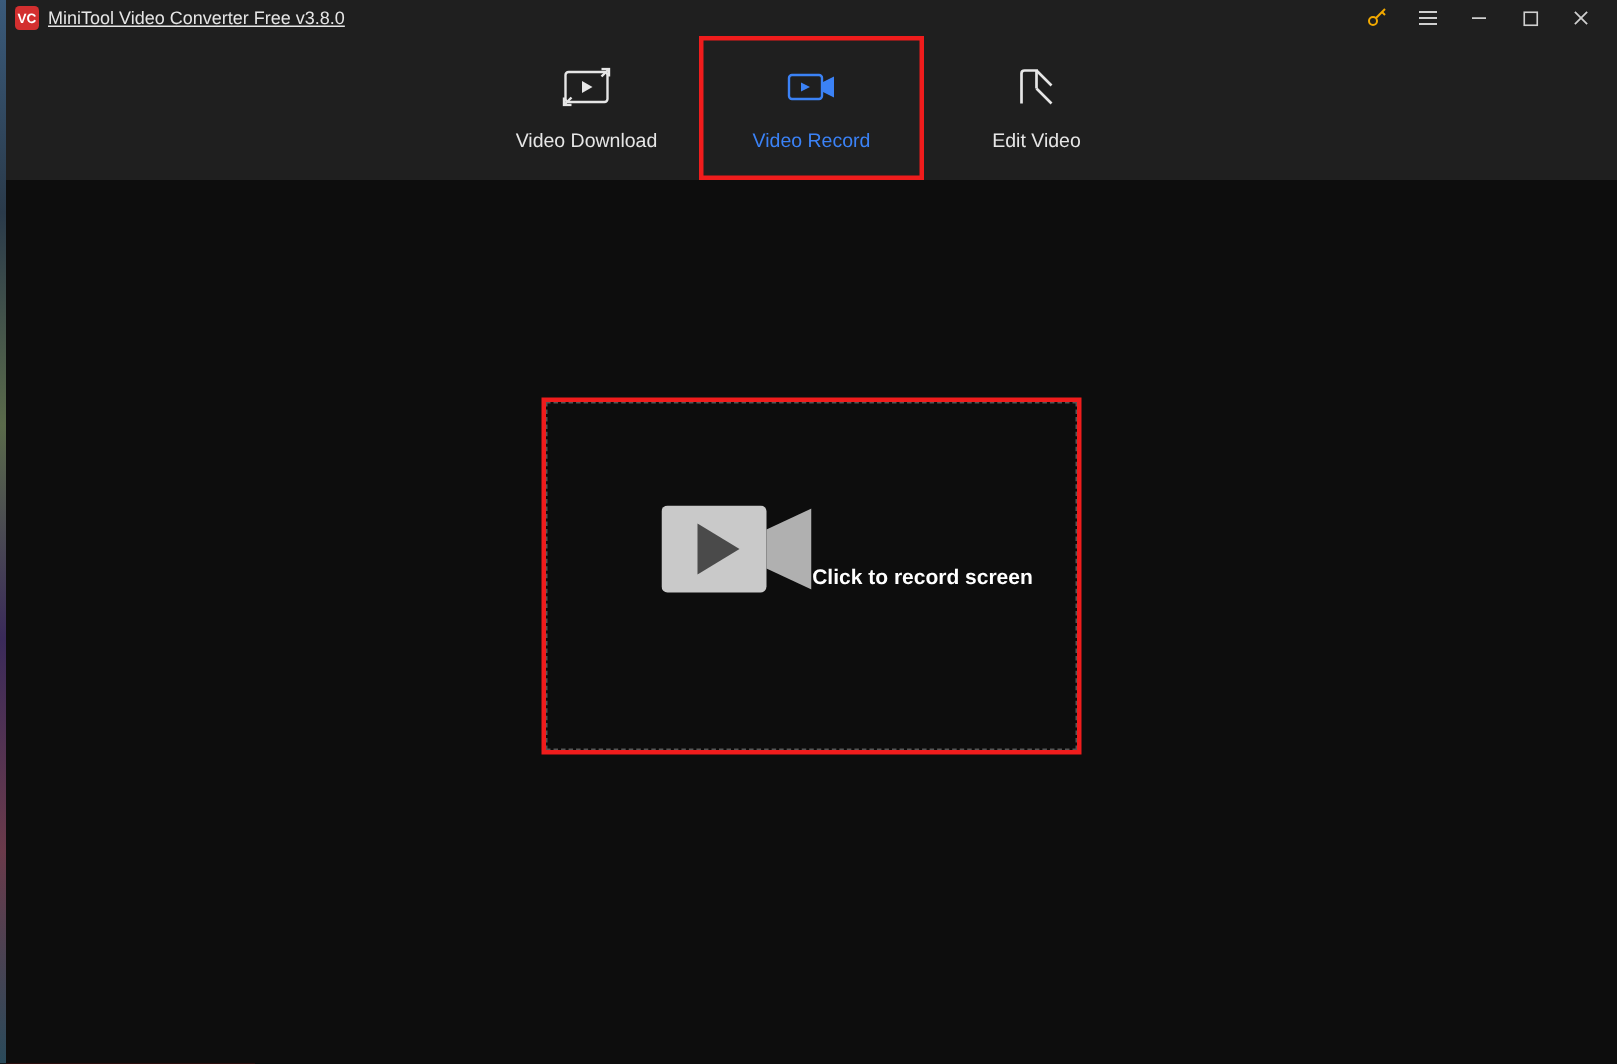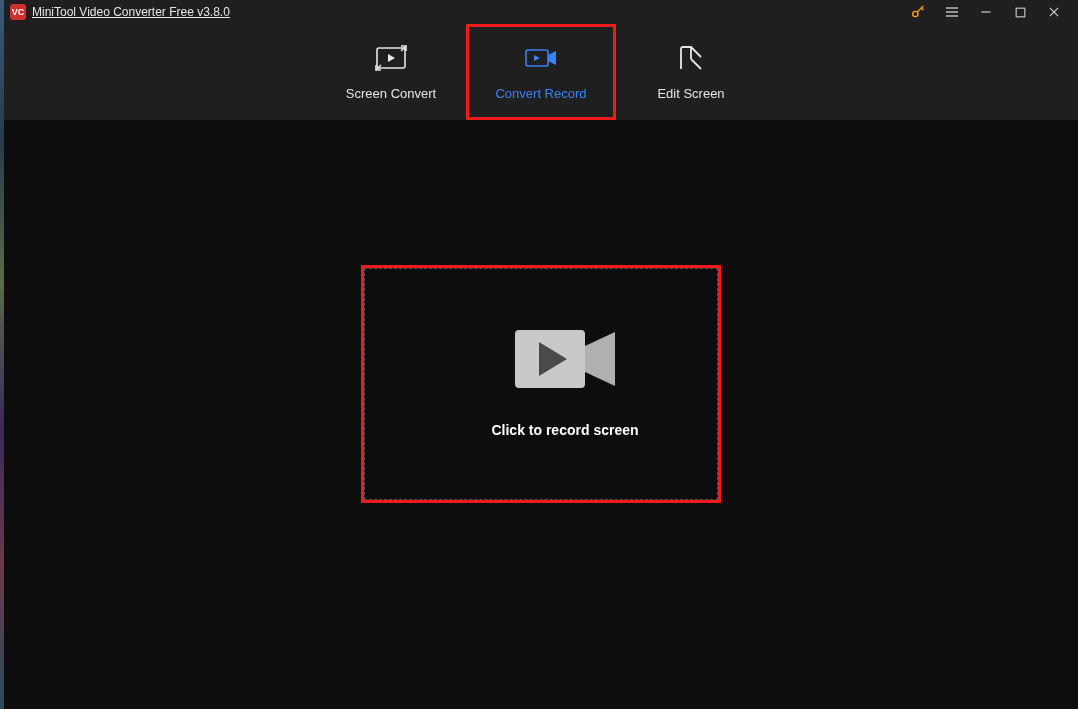--- a/index.html
+++ b/index.html
@@ -76,21 +76,21 @@
     display: flex;
     align-items: center;
     justify-content: center;
   }
   .record-box {
     width: 360px;
     height: 238px;
     border: 3px solid #ef1c1c;
     position: relative;
     display: flex;
-    flex-direction: column;
+    flex-direction: row;
     align-items: center;
     justify-content: center;
     margin-top: -62px;
     cursor: pointer;
     padding-left: 48px;
   }
   .record-box::before {
     content:"";
     position:absolute;
     inset:0;
@@ -152,44 +152,44 @@
       <div class="icon-wrap">
         <svg width="34" height="26" viewBox="0 0 34 26" fill="none" stroke="#e6e6e6" stroke-width="1.6">
           <rect x="3" y="3" width="28" height="20" rx="2"></rect>
           <polygon points="14,9 14,17 21,13" fill="#e6e6e6" stroke="none"></polygon>
           <path d="M27 1 l5 0 l0 5"></path>
           <path d="M32 1 l-5 5"></path>
           <path d="M7 25 l-5 0 l0 -5"></path>
           <path d="M2 25 l5 -5"></path>
         </svg>
       </div>
-      <span>Screen Convert</span>
+      <span>Video Download</span>
     </div>
 
 
     <div class="tab active highlight-red">
       <div class="icon-wrap">
         <svg width="34" height="24" viewBox="0 0 34 24" fill="none" stroke="#3b82f6" stroke-width="1.6">
           <rect x="2" y="4" width="22" height="16" rx="2"></rect>
           <polygon points="10,9 10,15 16,12" fill="#3b82f6" stroke="none"></polygon>
           <path d="M24 9 L32 5 V19 L24 15 Z" fill="#3b82f6" stroke="none"></path>
         </svg>
       </div>
-      <span>Convert Record</span>
+      <span>Video Record</span>
     </div>
 
     <div class="tab">
       <div class="icon-wrap">
         <svg width="28" height="26" viewBox="0 0 28 26" fill="none" stroke="#e6e6e6" stroke-width="1.8">
           <path d="M4 24 V4 Q4 2 6 2 H14 V14"></path>
           <path d="M14 2 L24 12"></path>
           <path d="M14 14 L24 24"></path>
         </svg>
       </div>
-      <span>Edit Screen</span>
+      <span>Edit Video</span>
     </div>
 
   </div>
 
   <div class="main">
     <div class="record-box">
       <div class="cam-icon">
         <svg width="100" height="60" viewBox="0 0 100 60">
           <rect x="0" y="0" width="70" height="58" rx="4" fill="#c9c9c9"></rect>
           <polygon points="70,16 100,2 100,56 70,42" fill="#b0b0b0"></polygon>

